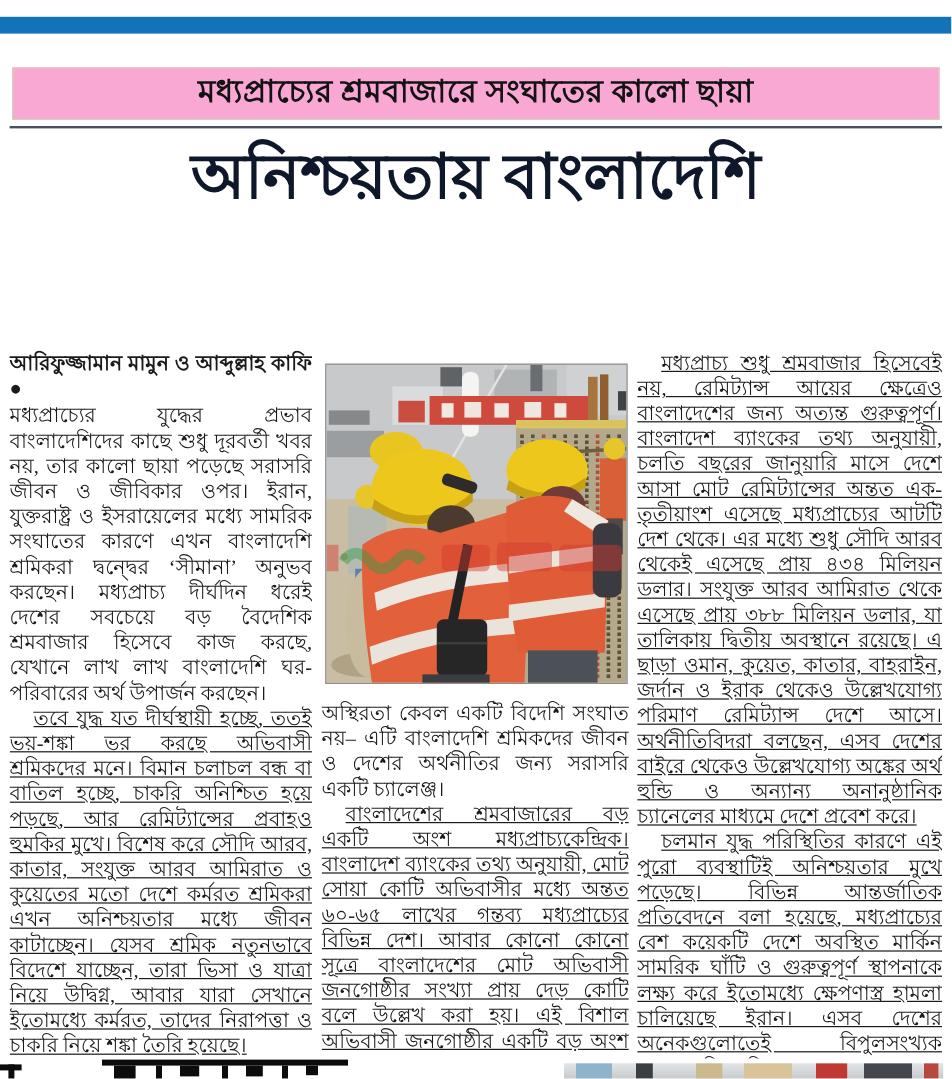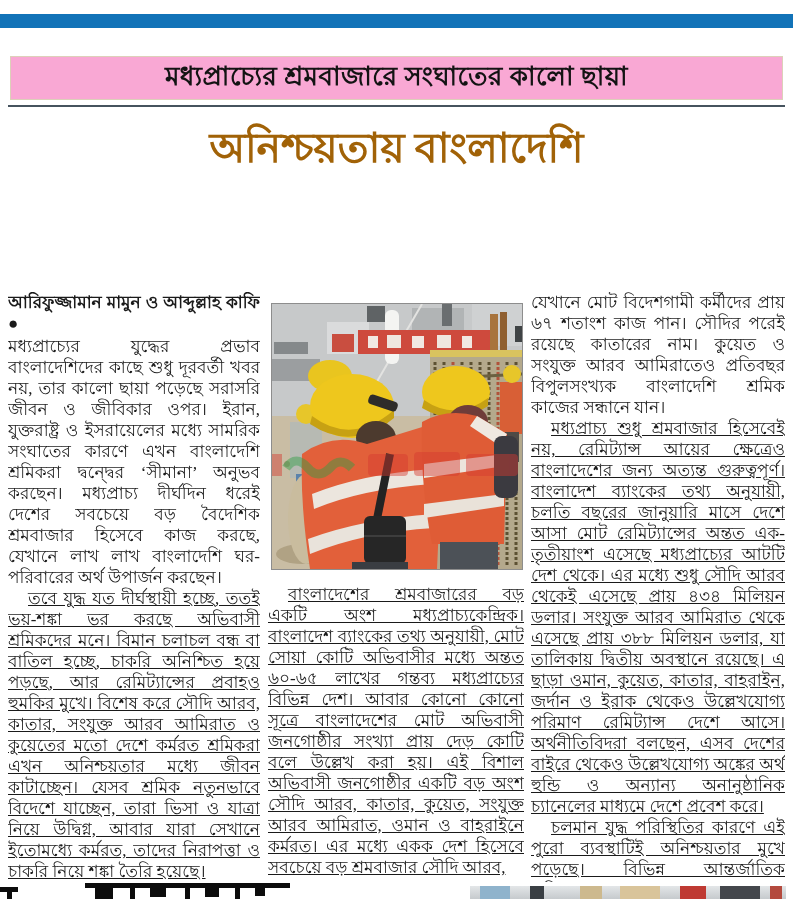--- a/index.html
+++ b/index.html
@@ -10,21 +10,21 @@
   .top-bar{position:absolute;left:0;top:14px;width:793px;height:14px;background:#1273b8;}
   .kicker-strip{
     position:absolute;left:10px;top:56px;width:771px;height:42px;
     background:#f9a8d4;border:1px solid #ddd0b9;
     display:flex;align-items:center;justify-content:center;
   }
   .kicker-text{font-size:26px;font-weight:bold;color:#131313;letter-spacing:.5px;}
   .kicker-rule{position:absolute;left:8px;top:105px;width:777px;height:2px;background:#46535e;}
   .headline{
     position:absolute;left:0;top:110px;width:793px;text-align:center;
-    font-weight:bold;color:#a16207;font-size:41px;line-height:77px;
+    font-weight:bold;color:#0f172a;font-size:52px;line-height:77px;
   }
   .columns{position:absolute;left:0;top:0;width:793px;height:899px;}
   .col{
     position:absolute;font-size:17px;line-height:21px;text-align:justify;
     color:#1a1a1a;overflow:hidden;
   }
   .col-1{left:8px;top:292px;width:252px;height:590px;}
   .col-2{left:268px;top:584px;width:256px;height:293px;}
   .col-3{left:531px;top:292px;width:254px;height:590px;}
   .byline{font-weight:bold;font-size:17px;margin:0 0 2px 0;}
@@ -168,25 +168,25 @@
           <rect x="0" y="150" width="10" height="22" fill="#d63a30"></rect>
           <path d="M14,164 q10,-14 22,0 q10,12 22,0 q10,-12 22,0" stroke="#2f9e45" stroke-width="9" fill="none"></path>
           <rect x="96" y="150" width="40" height="22" rx="4" fill="#d63a30"></rect>
           <rect x="142" y="148" width="46" height="24" rx="4" fill="#d63a30"></rect>
           <rect x="194" y="150" width="52" height="22" rx="4" fill="#d63a30"></rect>
         </g>
       </svg>
     </div>
 
     <div class="col col-2">
+      <p class="body-para">অস্থিরতা কেবল একটি বিদেশি সংঘাত নয়– এটি বাংলাদেশি শ্রমিকদের জীবন ও দেশের অর্থনীতির জন্য সরাসরি একটি চ্যালেঞ্জ।</p>
       <p class="body-para indent">বাংলাদেশের শ্রমবাজারের বড় একটি অংশ মধ্যপ্রাচ্যকেন্দ্রিক। বাংলাদেশ ব্যাংকের তথ্য অনুযায়ী, মোট সোয়া কোটি অভিবাসীর মধ্যে অন্তত ৬০-৬৫ লাখের গন্তব্য মধ্যপ্রাচ্যের বিভিন্ন দেশ। আবার কোনো কোনো সূত্রে বাংলাদেশের মোট অভিবাসী জনগোষ্ঠীর সংখ্যা প্রায় দেড় কোটি বলে উল্লেখ করা হয়। এই বিশাল অভিবাসী জনগোষ্ঠীর একটি বড় অংশ সৌদি আরব, কাতার, কুয়েত, সংযুক্ত আরব আমিরাত, ওমান ও বাহরাইনে কর্মরত। এর মধ্যে একক দেশ হিসেবে সবচেয়ে বড় শ্রমবাজার সৌদি আরব,</p>
     </div>
 
     <div class="col col-3">
-      <p class="body-para">যেখানে মোট বিদেশগামী কর্মীদের প্রায় ৬৭ শতাংশ কাজ পান। সৌদির পরেই রয়েছে কাতারের নাম। কুয়েত ও সংযুক্ত আরব আমিরাতেও প্রতিবছর বিপুলসংখ্যক বাংলাদেশি শ্রমিক কাজের সন্ধানে যান।</p>
       <p class="body-para indent">মধ্যপ্রাচ্য শুধু শ্রমবাজার হিসেবেই নয়, রেমিট্যান্স আয়ের ক্ষেত্রেও বাংলাদেশের জন্য অত্যন্ত গুরুত্বপূর্ণ। বাংলাদেশ ব্যাংকের তথ্য অনুযায়ী, চলতি বছরের জানুয়ারি মাসে দেশে আসা মোট রেমিট্যান্সের অন্তত এক-তৃতীয়াংশ এসেছে মধ্যপ্রাচ্যের আটটি দেশ থেকে। এর মধ্যে শুধু সৌদি আরব থেকেই এসেছে প্রায় ৪৩৪ মিলিয়ন ডলার। সংযুক্ত আরব আমিরাত থেকে এসেছে প্রায় ৩৮৮ মিলিয়ন ডলার, যা তালিকায় দ্বিতীয় অবস্থানে রয়েছে। এ ছাড়া ওমান, কুয়েত, কাতার, বাহরাইন, জর্দান ও ইরাক থেকেও উল্লেখযোগ্য পরিমাণ রেমিট্যান্স দেশে আসে। অর্থনীতিবিদরা বলছেন, এসব দেশের বাইরে থেকেও উল্লেখযোগ্য অঙ্কের অর্থ হুন্ডি ও অন্যান্য অনানুষ্ঠানিক চ্যানেলের মাধ্যমে দেশে প্রবেশ করে।</p>
       <p class="body-para indent">
         <span>চলমান যুদ্ধ পরিস্থিতির কারণে এই পুরো ব্যবস্থাটিই অনিশ্চয়তার মুখে পড়েছে। বিভিন্ন আন্তর্জাতিক প্রতিবেদনে বলা হয়েছে, মধ্যপ্রাচ্যের বেশ কয়েকটি দেশে অবস্থিত মার্কিন সামরিক ঘাঁটি ও গুরুত্বপূর্ণ স্থাপনাকে লক্ষ্য করে ইতোমধ্যে ক্ষেপণাস্ত্র হামলা চালিয়েছে ইরান। এসব দেশের অনেকগুলোতেই বিপুলসংখ্যক বাংলাদেশি শ্রমিক কাজ করেন। ফলে সংঘাত আরও বিস্তৃত হলে তাদের নিরাপত্তা ও কর্মসংস্থান</span>
         
       </p>
     </div>
   </div>
 
   <div>
     <div class="frag" style="left:0;top:887px;width:18px;height:5px;"></div>

